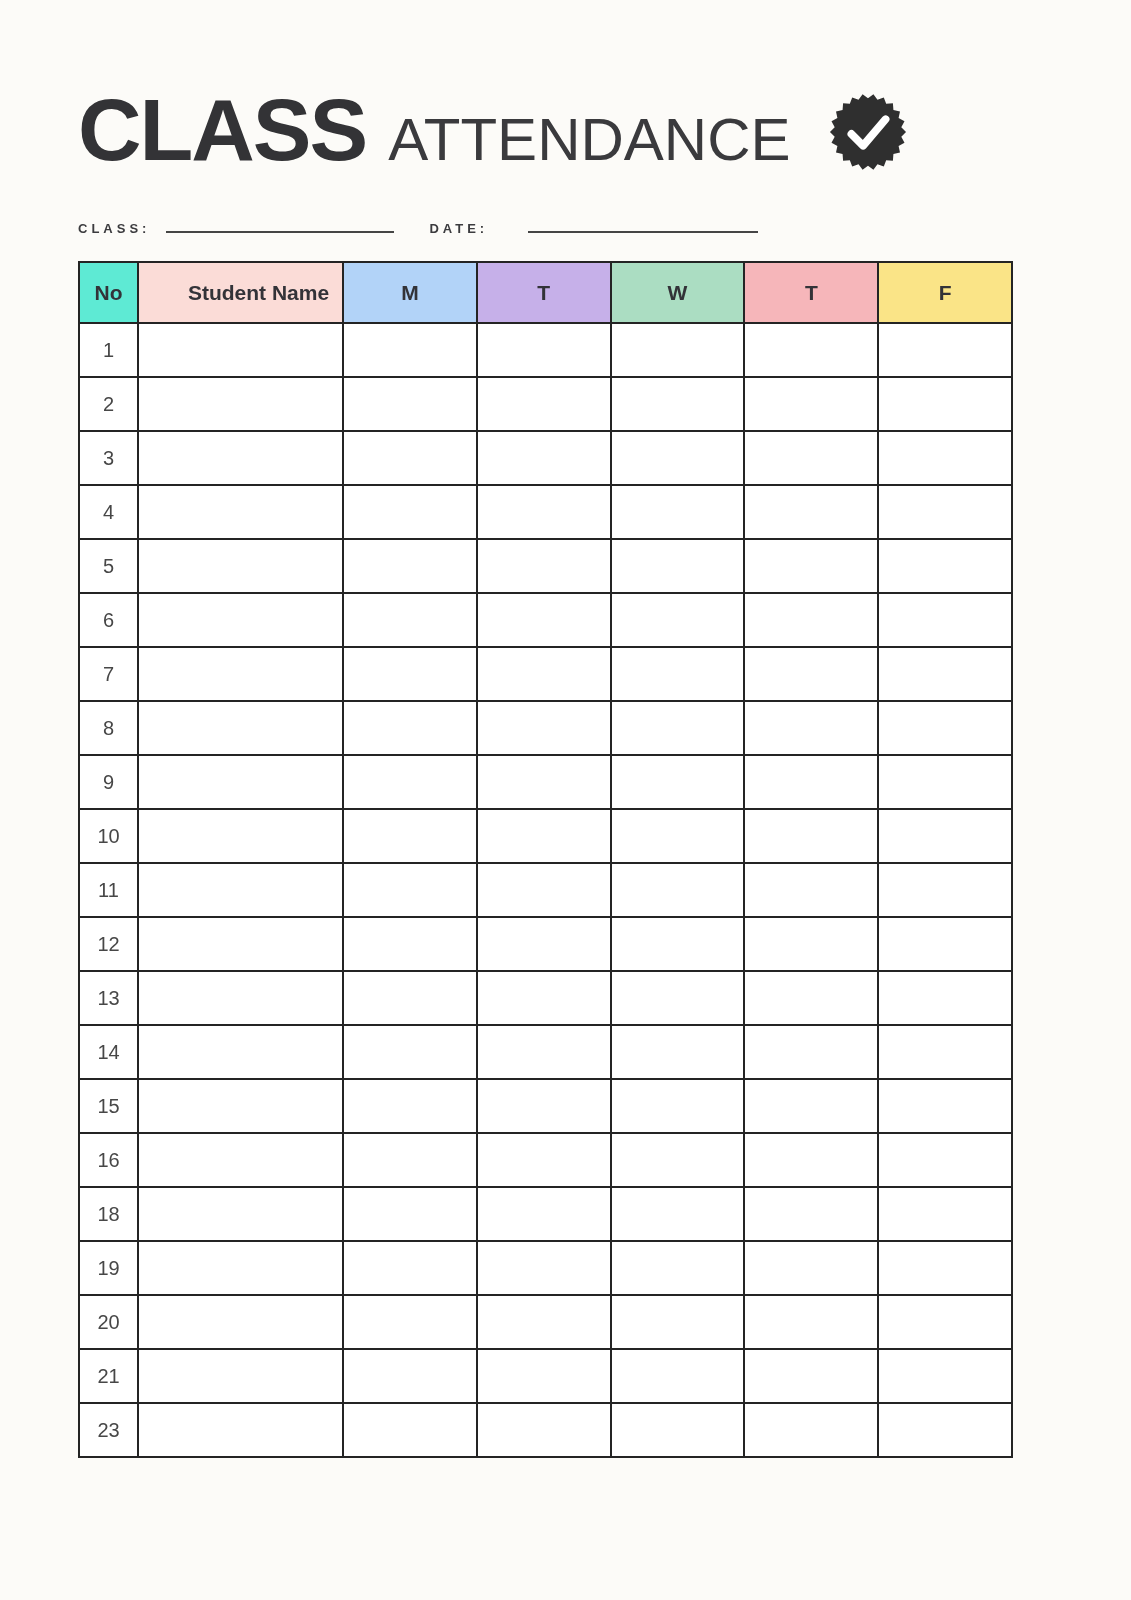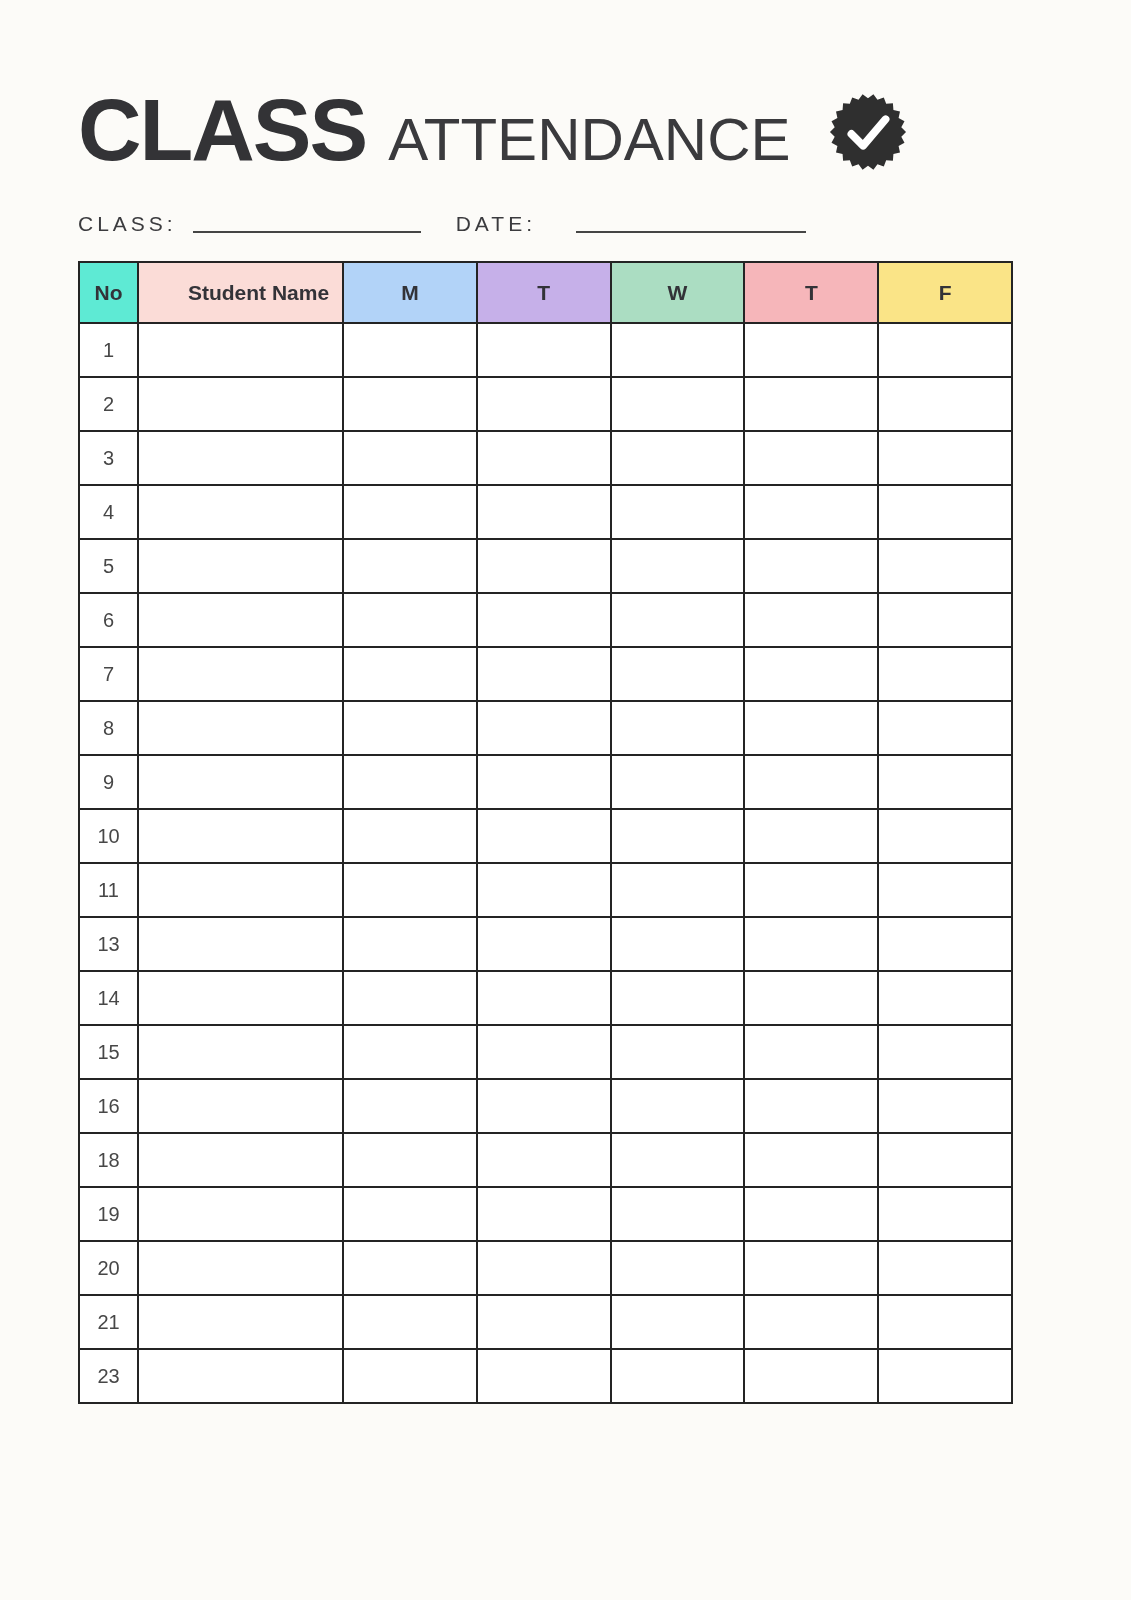--- a/index.html
+++ b/index.html
@@ -39,22 +39,22 @@
   }
   .badge { width: 78px; height: 78px; flex: 0 0 auto; margin-top: 4px; }
   
   .fields-row {
     display: flex;
     align-items: flex-end;
     margin-top: 36px;
     height: 28px;
   }
   .field-label {
-    font-size: 21px;
-    font-weight: 400;
+    font-size: 13px;
+    font-weight: 700;
     letter-spacing: 4px;
     color: #3b3b3e;
     padding-bottom: 2px;
   }
   .fill-line {
     display: inline-block;
     height: 1px;
     border-bottom: 2px solid #454545;
     margin-bottom: 5px;
   }
@@ -230,20 +230,29 @@
         <tr>
           <td>11</td>
           <td></td>
           <td></td>
           <td></td>
           <td></td>
           <td></td>
           <td></td>
         </tr>
         <tr>
+          <td>12</td>
+          <td></td>
+          <td></td>
+          <td></td>
+          <td></td>
+          <td></td>
+          <td></td>
+        </tr>
+        <tr>
           <td>13</td>
           <td></td>
           <td></td>
           <td></td>
           <td></td>
           <td></td>
           <td></td>
         </tr>
         <tr>
           <td>14</td>

